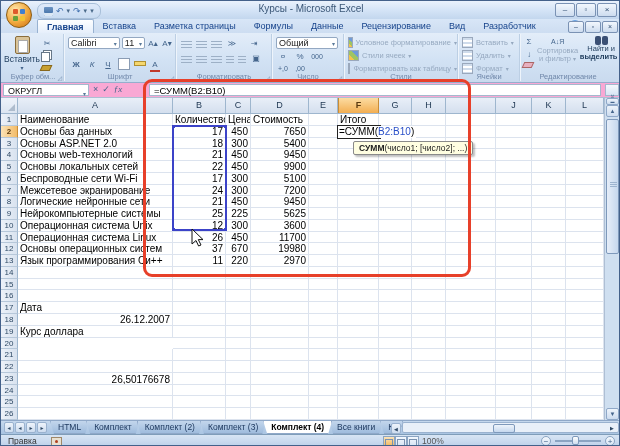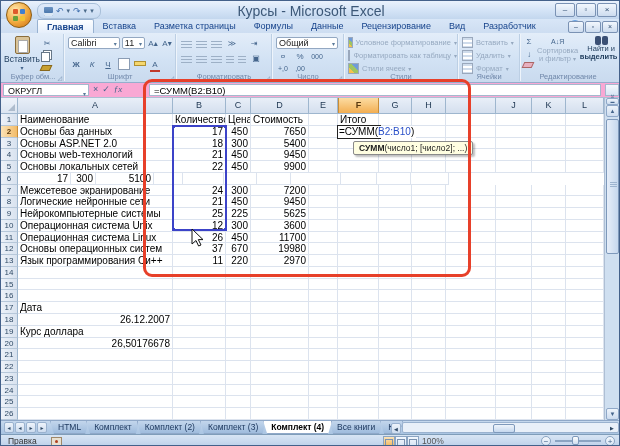--- a/index.html
+++ b/index.html
@@ -14,21 +14,21 @@
   #office-btn i{position:absolute;width:5px;height:5px;border-radius:1px;}
   #office-btn i:nth-child(1){left:6px;top:6px;background:#e05a2b;}
   #office-btn i:nth-child(2){left:13px;top:6px;background:#3e7fd0;}
   #office-btn i:nth-child(3){left:6px;top:13px;background:#67a33a;}
   #office-btn i:nth-child(4){left:13px;top:13px;background:#f2c233;}
   #qat{left:36px;top:2px;height:14px;display:flex;align-items:center;gap:3px;padding:0 6px;
       background:linear-gradient(#dfeafa,#c8dbf1);border:1px solid #a8bfd9;border-radius:7px;font-size:9px;color:#3f6fae;}
   .qat-save{display:inline-block;width:9px;height:9px;border-radius:1px;background:linear-gradient(#6d95c4,#3b69a0);
       box-shadow:inset 0 -3px 0 #dce8f4;}
   .qat-arrow{font-size:7px;color:#4a6documents8aa;color:#4a6a8a;}
-  #title-text{left:0;top:2px;width:620px;text-align:center;font-size:14px;color:#3c5878;}
+  #title-text{left:0;top:2px;width:620px;text-align:center;font-size:10px;color:#3c5878;}
   .winbtns{display:flex;gap:1px;}
   #titlebar-btns{right:4px;top:2px;}
   .wbtn{width:18px;height:12px;border:1px solid #7a92b4;border-radius:2px;background:linear-gradient(#f2f7fd,#cddcef);
       font-size:8px;line-height:11px;text-align:center;color:#2b4a6e;}
   
   #tabrow{left:0;top:18px;width:620px;height:14px;background:linear-gradient(#d8e6f7,#cdddf1);}
   #ribbon-tabs{position:absolute;left:36px;top:0;height:14px;display:flex;}
   .rtab{padding:0 9px;font-size:9px;line-height:14px;color:#15428b;}
   .rtab.active{background:linear-gradient(#fdfeff,#e6effb);border:1px solid #98b2d1;border-bottom:none;
       border-radius:2px 2px 0 0;font-weight:bold;}
@@ -289,27 +289,27 @@
     </div>
 
     <div class="grp" style="width:112px">
       <div style="padding:2px 0 0 3px;">
         <div class="stack-btn dim">
           <span class="ic-sq"></span>
           <span>Условное форматирование</span>
             <span style="font-size:6px">▾</span>
         </div>
         <div class="stack-btn dim">
+          <span class="ic-sq"></span>
+          <span>Стили ячеек</span>
+            <span style="font-size:6px">▾</span>
+        </div>
+        <div class="stack-btn dim">
           <span class="ic-grid"></span>
           <span>Форматировать как таблицу</span>
-            <span style="font-size:6px">▾</span>
-        </div>
-        <div class="stack-btn dim">
-          <span class="ic-sq"></span>
-          <span>Стили ячеек</span>
             <span style="font-size:6px">▾</span>
         </div>
       </div>
       <div class="grp-label">Стили</div>
     </div>
 
     <div class="grp" style="width:60px">
       <div style="padding:2px 0 0 3px;">
         <div class="stack-btn dim">
           <span class="ic-grid"></span>
@@ -448,20 +448,21 @@
         <div class="gc" style="width: 41px;"></div>
         <div class="gc" style="width: 33px;"></div>
         <div class="gc" style="width: 34px;"></div>
         <div class="gc" style="width: 50px;"></div>
         <div class="gc" style="width: 36px;"></div>
         <div class="gc" style="width: 34px;"></div>
         <div class="gc" style="width: 38px;"></div>
       </div>
       <div class="grow">
         <span class="rowh">6</span>
+        <div class="gc" style="width: 155px;">Беспроводные сети Wi-Fi</div>
         <div class="gc" style="width: 53px; text-align: right;">17</div>
         <div class="gc" style="width: 25px; text-align: right;">300</div>
         <div class="gc" style="width: 58px; text-align: right;">5100</div>
         <div class="gc" style="width: 29px;"></div>
         <div class="gc" style="width: 41px;"></div>
         <div class="gc" style="width: 33px;"></div>
         <div class="gc" style="width: 34px;"></div>
         <div class="gc" style="width: 50px;"></div>
         <div class="gc" style="width: 36px;"></div>
         <div class="gc" style="width: 34px;"></div>
@@ -657,21 +658,21 @@
         <div class="gc" style="width: 41px;"></div>
         <div class="gc" style="width: 33px;"></div>
         <div class="gc" style="width: 34px;"></div>
         <div class="gc" style="width: 50px;"></div>
         <div class="gc" style="width: 36px;"></div>
         <div class="gc" style="width: 34px;"></div>
         <div class="gc" style="width: 38px;"></div>
       </div>
       <div class="grow">
         <span class="rowh">20</span>
-        <div class="gc" style="width: 155px; text-align: right;">26,50176678</div>
+        <div class="gc" style="width: 155px; text-align: right; margin-top: 36px;">26,50176678</div>
         <div class="gc" style="width: 53px;"></div>
         <div class="gc" style="width: 25px;"></div>
         <div class="gc" style="width: 58px;"></div>
         <div class="gc" style="width: 29px;"></div>
         <div class="gc" style="width: 41px;"></div>
         <div class="gc" style="width: 33px;"></div>
         <div class="gc" style="width: 34px;"></div>
         <div class="gc" style="width: 50px;"></div>
         <div class="gc" style="width: 36px;"></div>
         <div class="gc" style="width: 34px;"></div>

